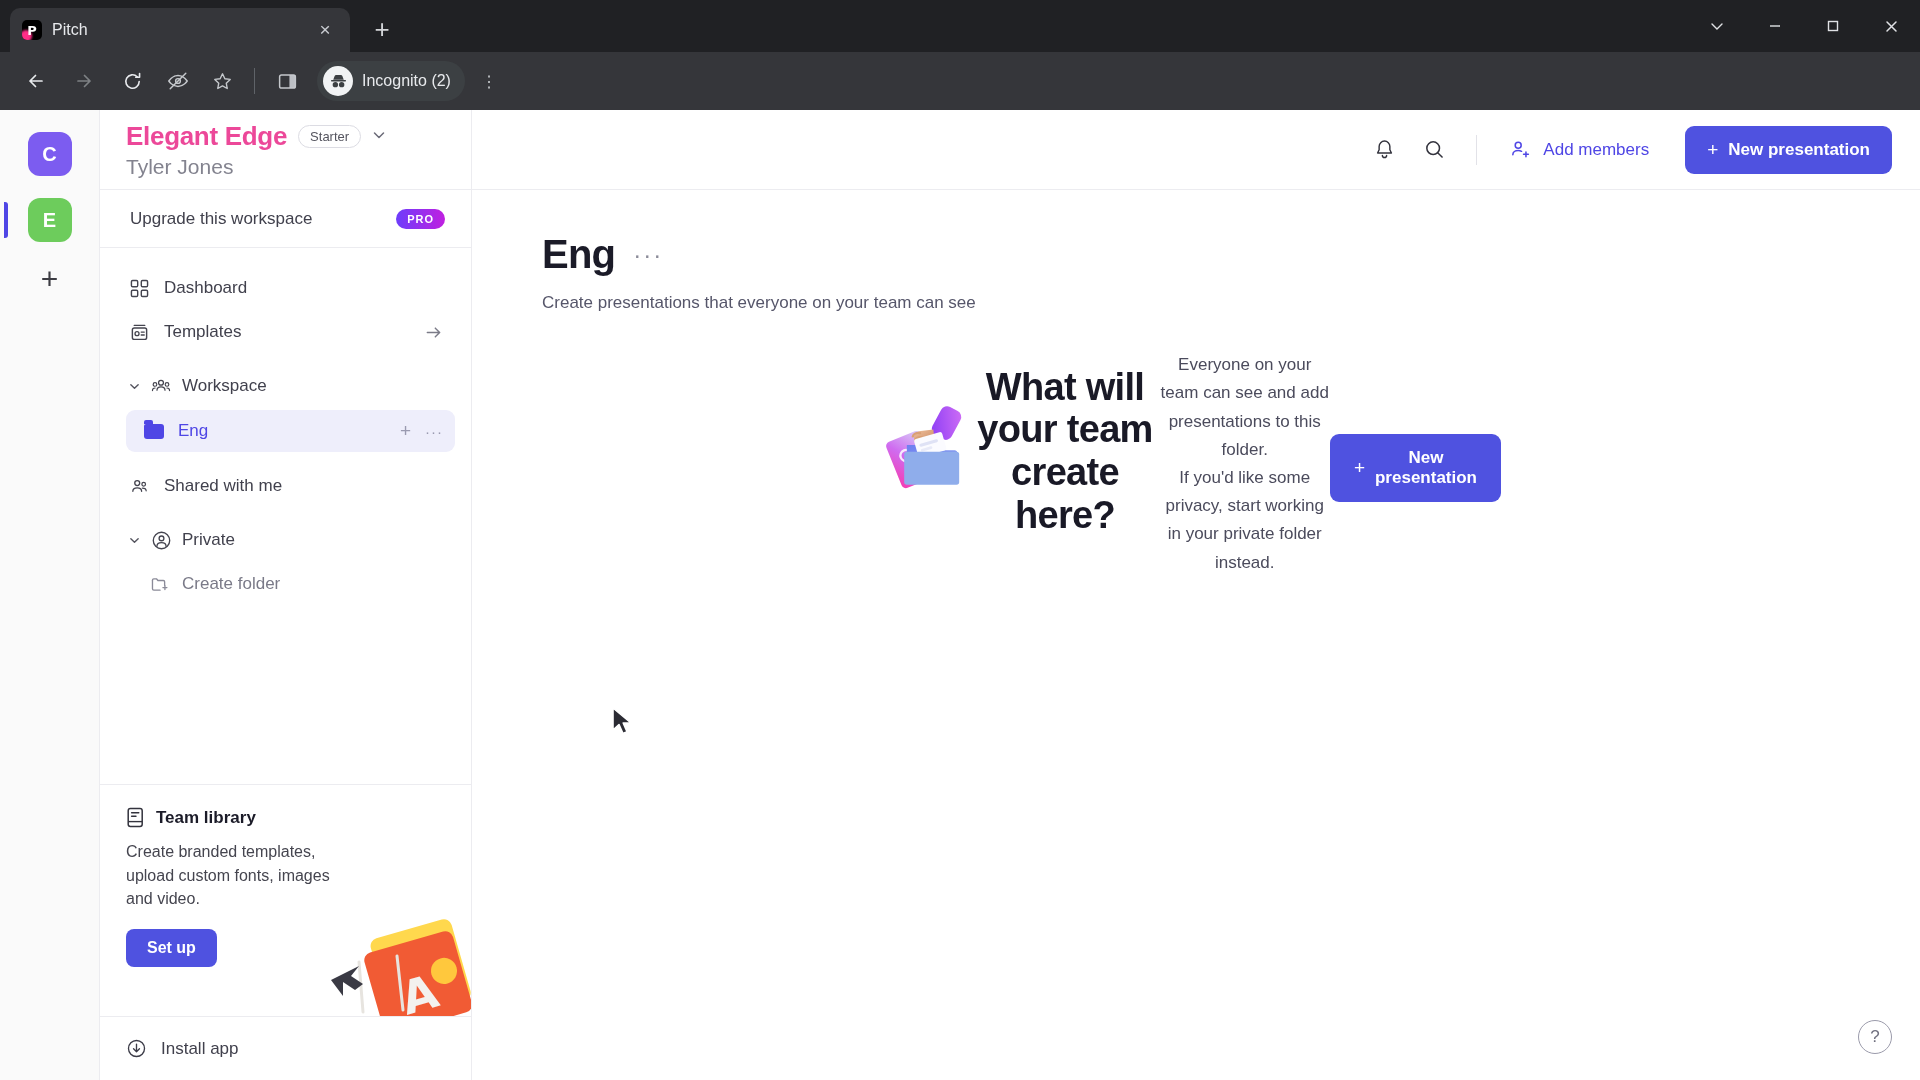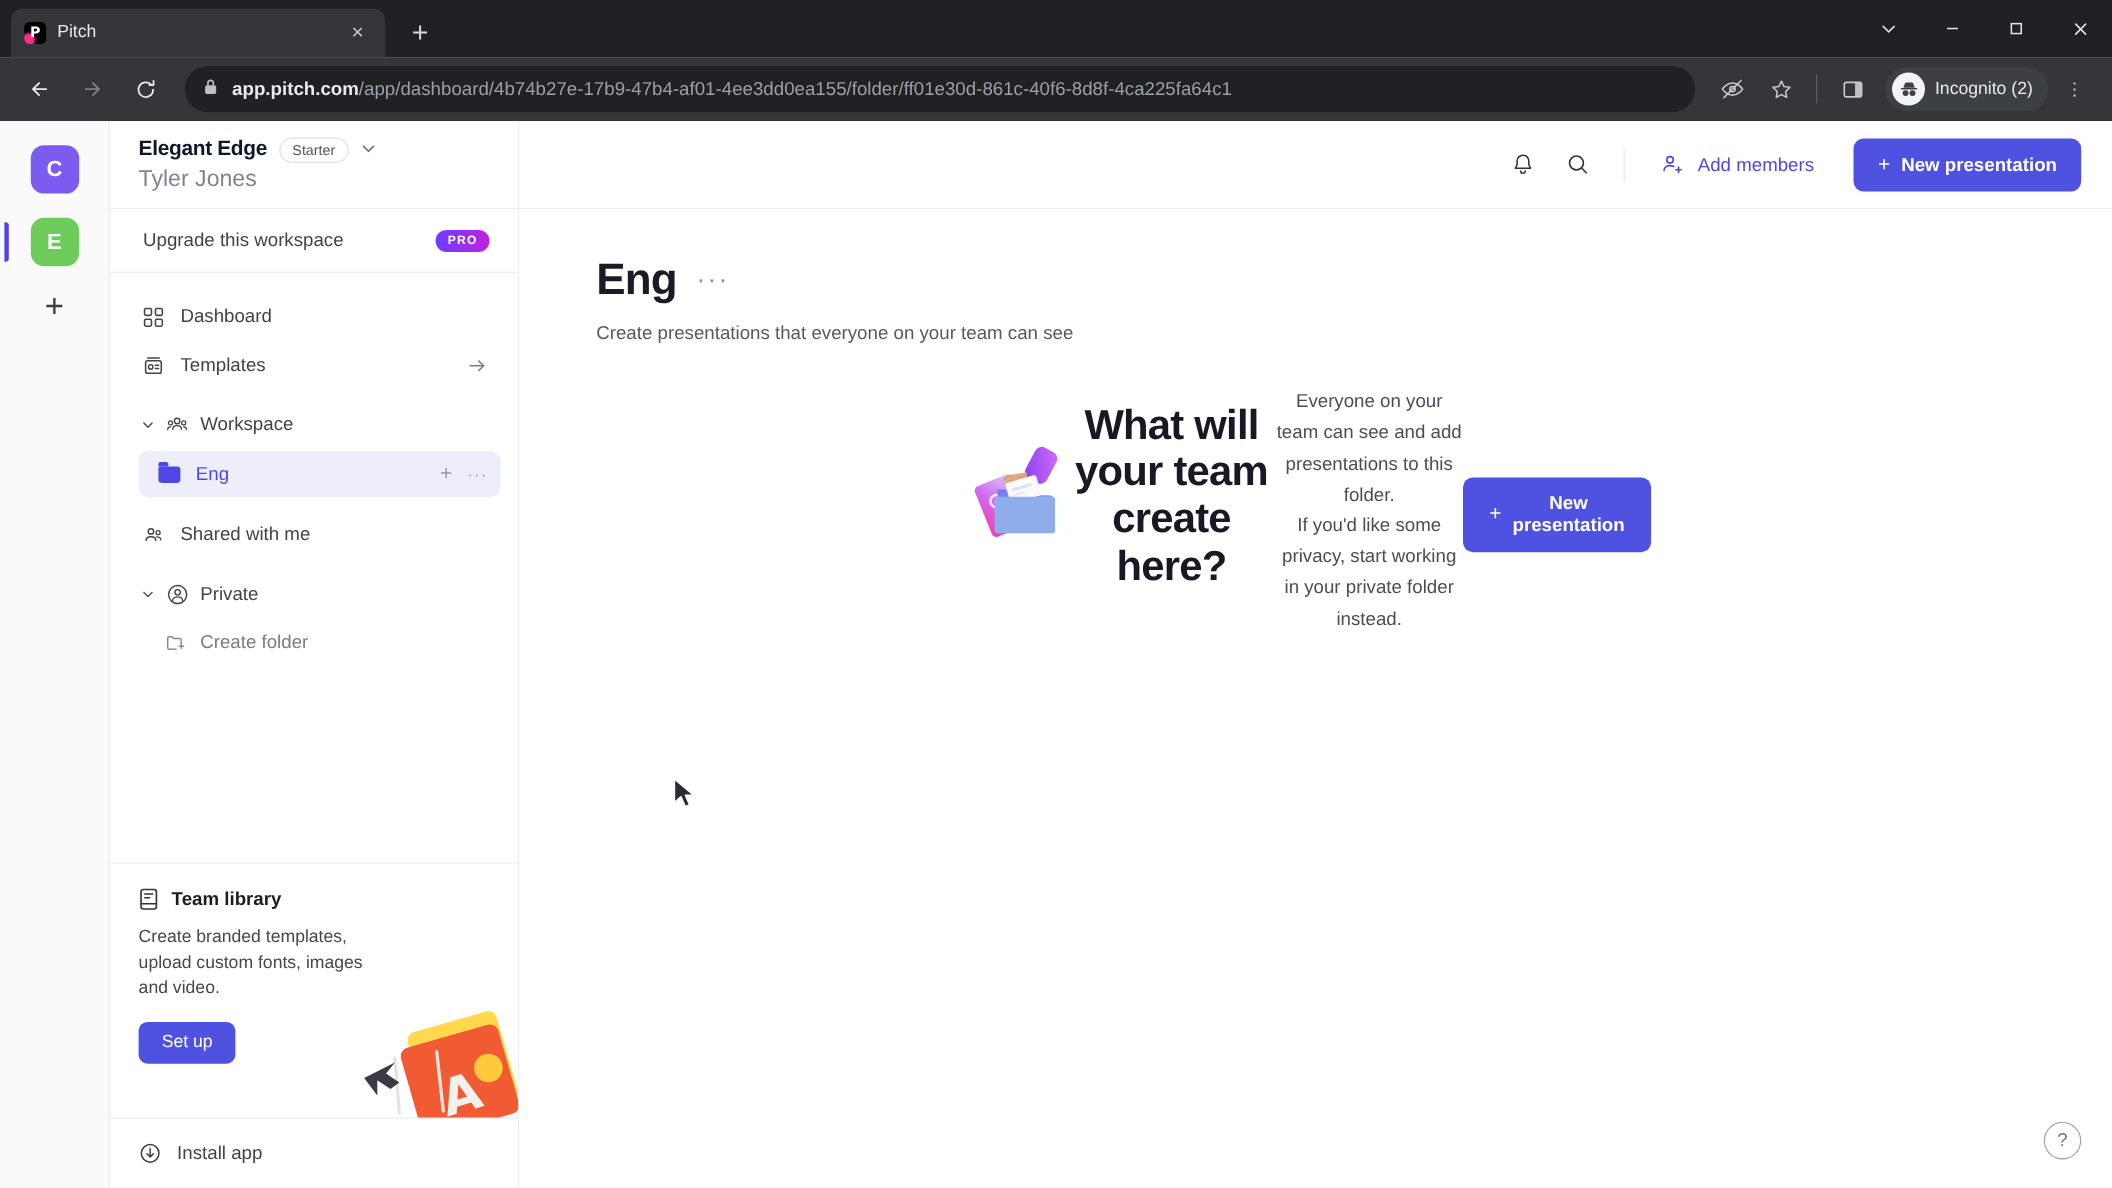--- a/index.html
+++ b/index.html
@@ -121,21 +121,21 @@
   .sidebar {
     width: 372px; border-right: 1px solid #ececf0; display: flex; flex-direction: column;
     background: #fff; flex: none;
   }
   .app-header {
     height: 80px; display: flex; align-items: center; padding: 0 26px;
     border-bottom: 1px solid #ececf0; flex: none; background: #fff;
   }
   .ws-name-wrap { display: flex; flex-direction: column; gap: 3px; }
   .ws-name-row { display: flex; align-items: center; gap: 11px; }
-  .ws-name { font-size: 19px; font-weight: bold; color: #0f172a; letter-spacing: -0.3px; }
+  .ws-name { font-size: 26px; font-weight: bold; color: #ec4899; letter-spacing: -0.3px; }
   .plan-badge {
     border: 1px solid #dcdce3; border-radius: 12px; padding: 3px 11px;
     font-size: 13px; color: #55555f; font-weight: 500;
   }
   .ws-owner { font-size: 21px; color: #83838f; }
   .chev { color: #6b6b78; font-size: 14px; }
 
   .upgrade-row {
     height: 58px; display: flex; align-items: center; justify-content: space-between;
     padding: 0 26px 0 30px; border-bottom: 1px solid #ececf0; flex: none;
@@ -184,21 +184,21 @@
   }
 
   .team-card {
     border-top: 1px solid #ececf0; padding: 22px 26px 0 26px; position: relative;
     overflow: hidden; height: 232px; flex: none;
   }
   .tc-head { display: flex; align-items: center; gap: 11px; margin-bottom: 12px; }
   .tc-title { font-size: 17px; font-weight: bold; color: #1b1b28; }
   .tc-desc { font-size: 16px; color: #45454f; line-height: 1.48; max-width: 222px; }
   .tc-btn {
-    margin-top: 18px; background: #4f52e0; color: #fff; font-size: 16px; font-weight: 400;
+    margin-top: 18px; background: #4f52e0; color: #fff; font-size: 16px; font-weight: 700;
     border: none; border-radius: 8px; padding: 10px 21px; font-family: inherit;
     position: relative; z-index: 3;
   }
   .tc-art { position: absolute; right: -4px; bottom: -14px; width: 190px; height: 120px; }
 
   .install-row {
     border-top: 1px solid #ececf0; height: 64px; display: flex; align-items: center;
     gap: 14px; padding: 0 26px; font-size: 17px; color: #41414d; flex: none;
   }
 
@@ -304,29 +304,20 @@
     <div class="nav-btn dim">
       <svg width="22" height="22" viewBox="0 0 22 22">
           <path d="M5 11h12m0 0l-5.5-5.5M17 11l-5.5 5.5" stroke="currentColor" stroke-width="1.7" fill="none" stroke-linecap="round" stroke-linejoin="round"></path>
         </svg>
     </div>
     <div class="nav-btn">
       <svg width="21" height="21" viewBox="0 0 22 22">
           <path d="M18 11a7 7 0 1 1-2.1-5" stroke="currentColor" stroke-width="1.7" fill="none" stroke-linecap="round"></path>
           <path d="M18.4 2.6V6.6h-4" stroke="currentColor" stroke-width="1.7" fill="none" stroke-linecap="round" stroke-linejoin="round"></path>
         </svg>
-    </div>
-    <div class="omnibox">
-      <span>
-        <svg width="15" height="16" viewBox="0 0 15 16">
-            <rect x="2.5" y="6.5" width="10" height="8" rx="1.6" fill="#bdc1c6"></rect>
-            <path d="M5 6.5V4.6a2.5 2.5 0 0 1 5 0v1.9" stroke="#bdc1c6" stroke-width="1.5" fill="none"></path>
-          </svg>
-      </span>
-      <span class="omnibox-url"><span class="host">app.pitch.com</span><span>/app/dashboard/4b74b27e-17b9-47b4-af01-4ee3dd0ea155/folder/ff01e30d-861c-40f6-8d8f-4ca225fa64c1</span></span>
     </div>
     <div class="tb-icon">
       <svg width="22" height="22" viewBox="0 0 24 24">
           <path d="M2 12s3.8-6 10-6 10 6 10 6-3.8 6-10 6S2 12 2 12z" stroke="currentColor" stroke-width="1.6" fill="none"></path>
           <circle cx="12" cy="12" r="2.6" stroke="currentColor" stroke-width="1.6" fill="none"></circle>
           <path d="M3.5 20.5l17-17" stroke="currentColor" stroke-width="1.6" stroke-linecap="round"></path>
         </svg>
     </div>
     <div class="tb-icon">
       <svg width="21" height="21" viewBox="0 0 24 24">

